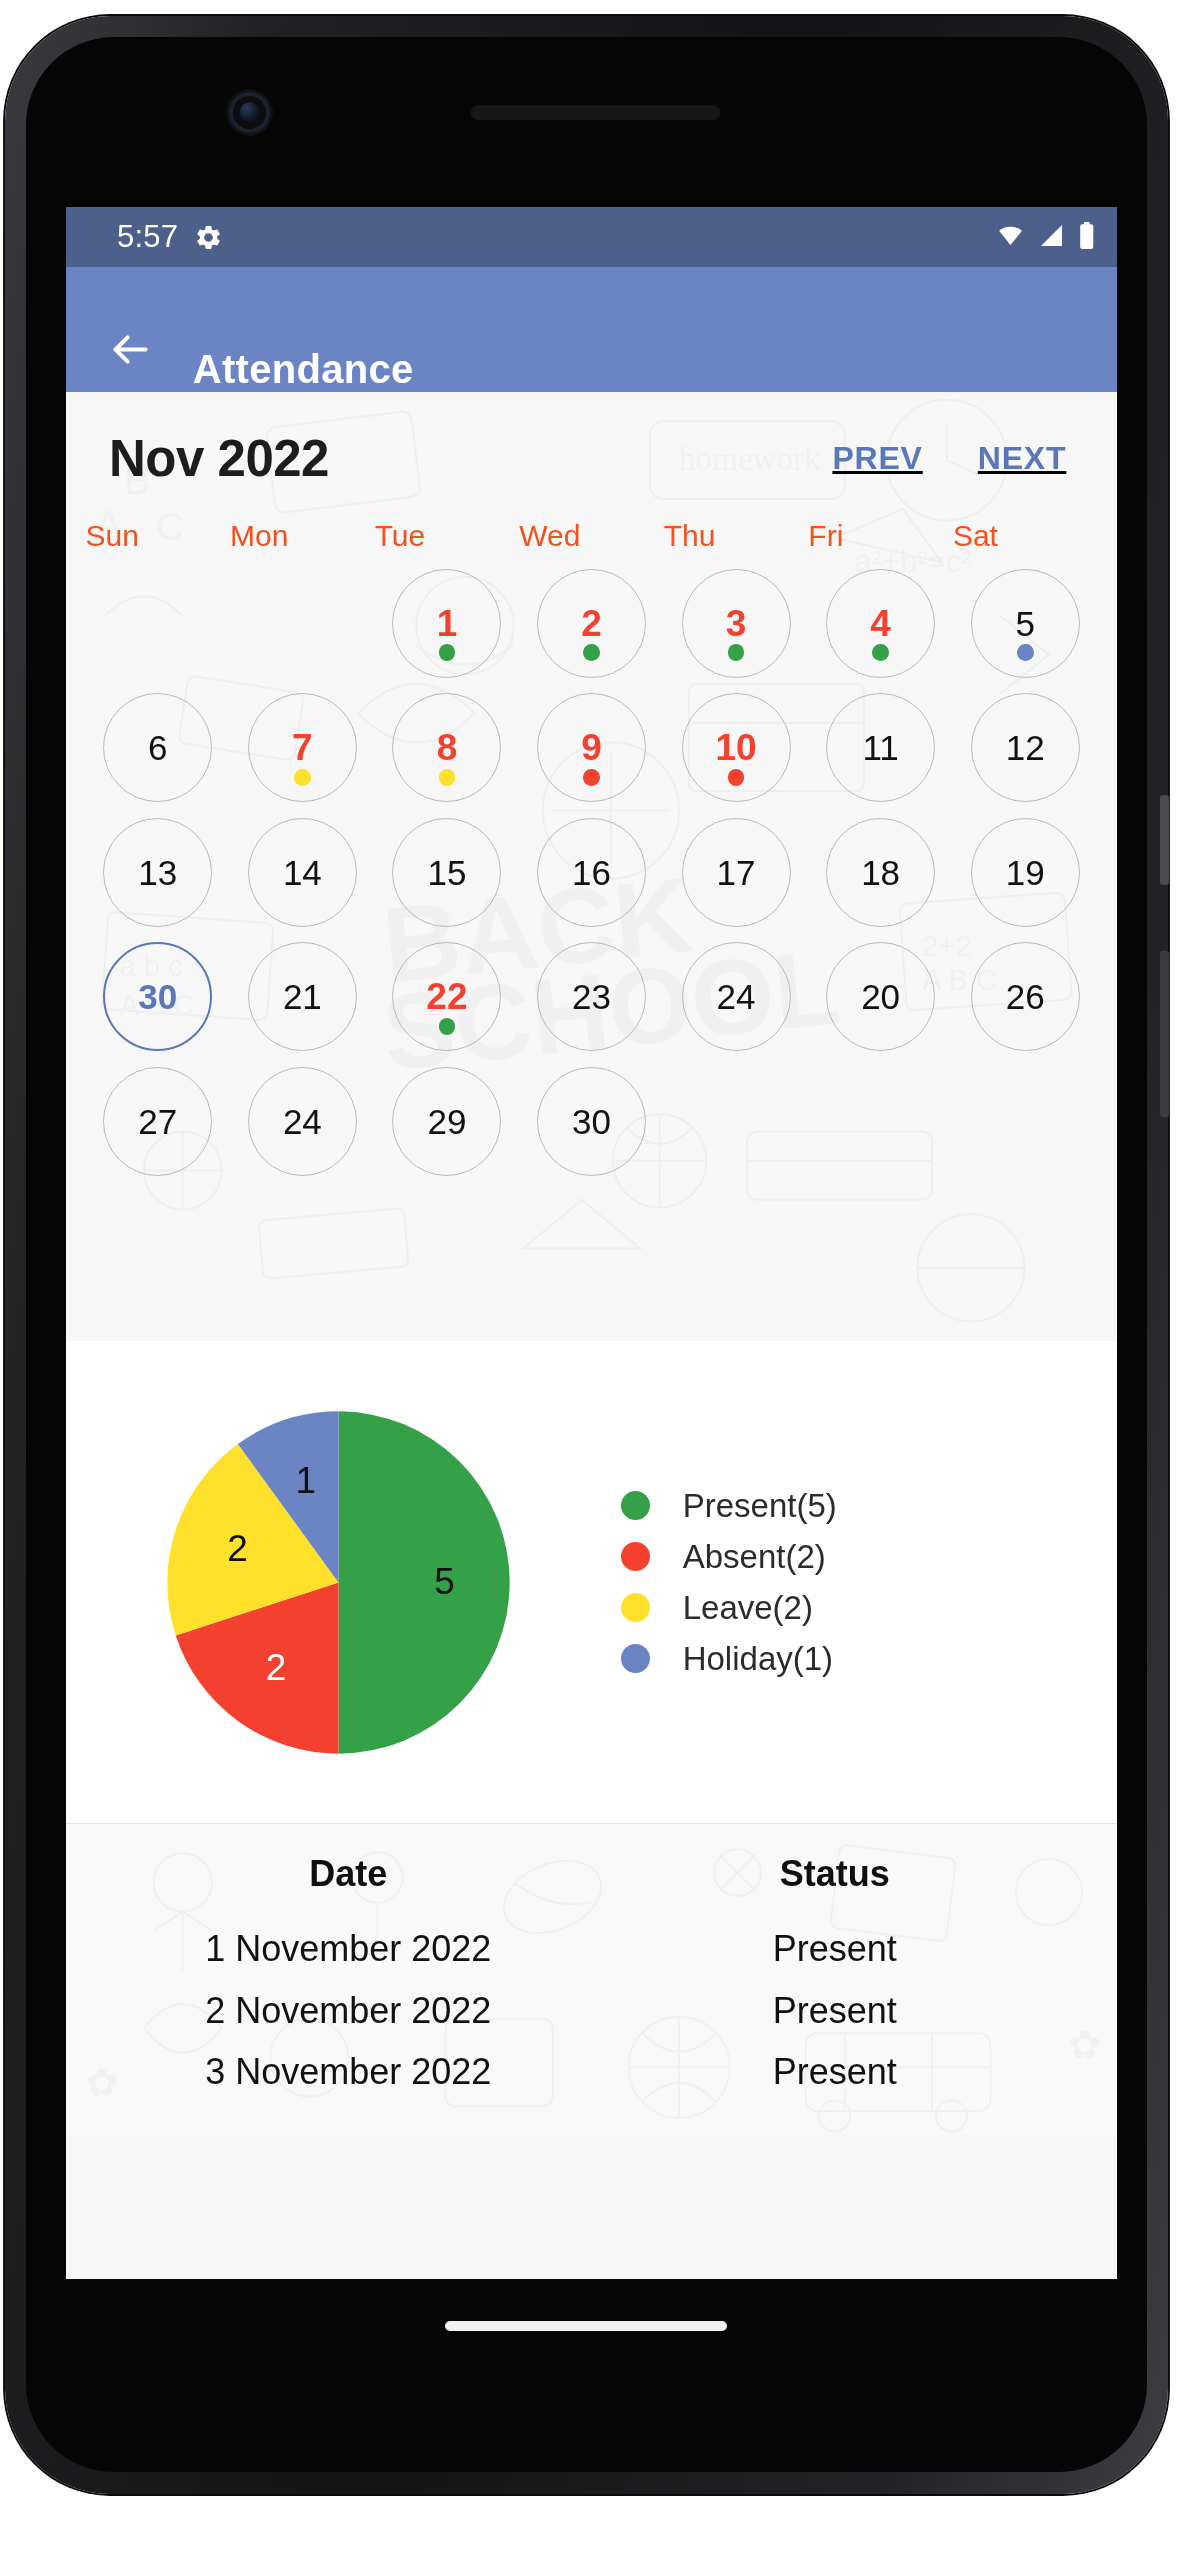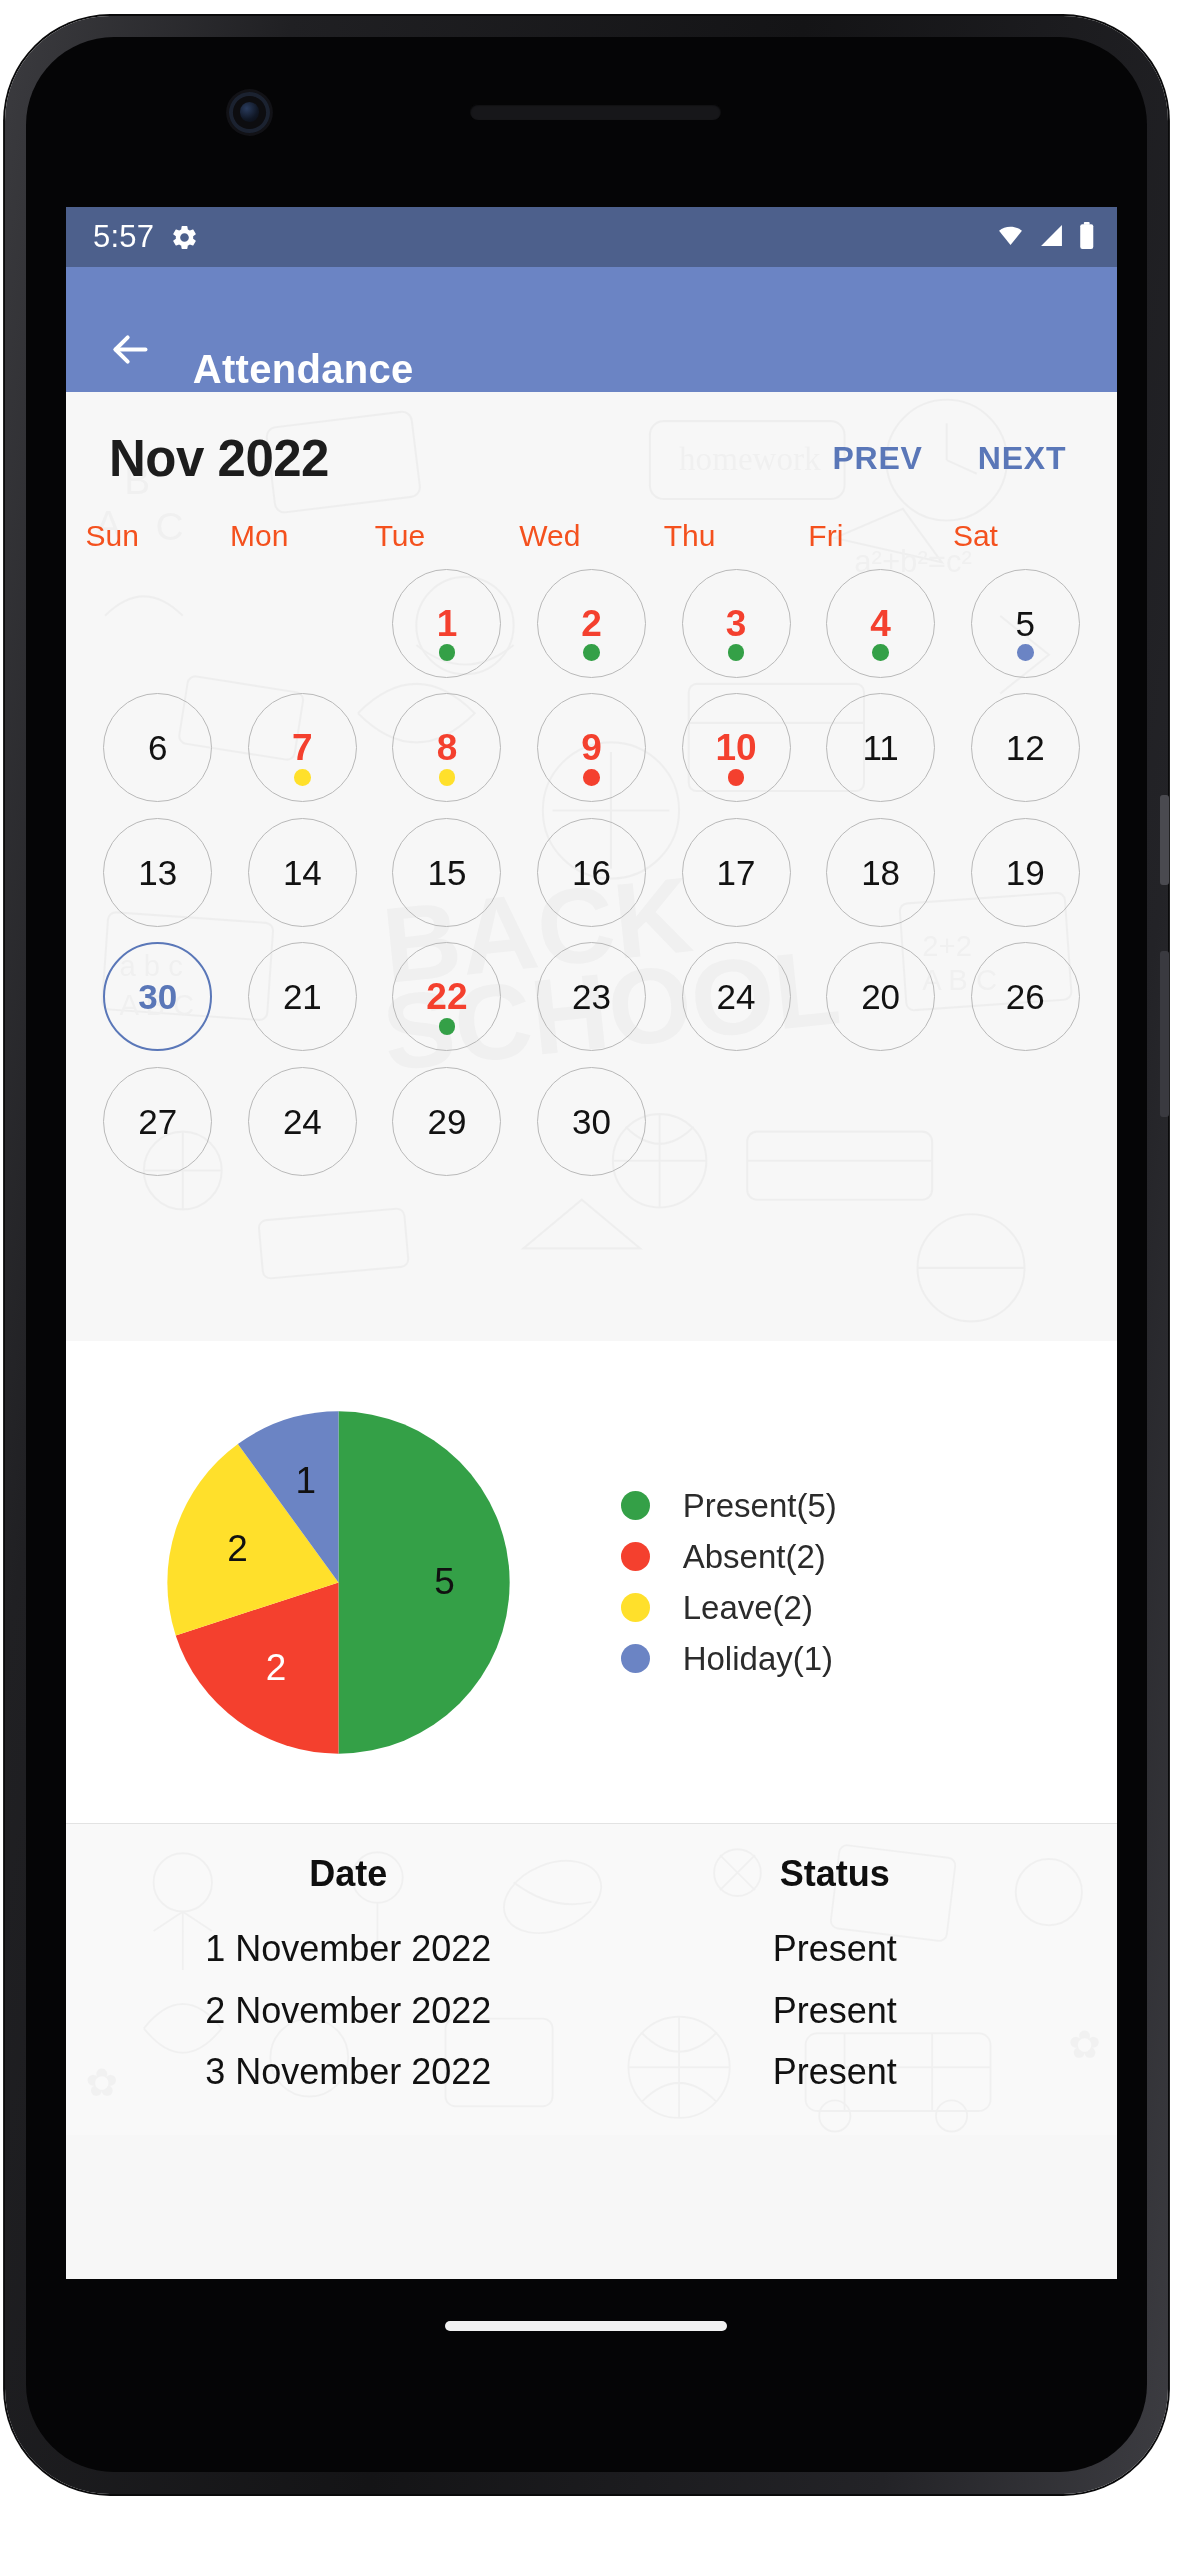--- a/index.html
+++ b/index.html
@@ -70,21 +70,21 @@
 
   
   .statusbar {
     position: relative;
     height: 60px;
     background: #4d608c;
     display: flex; align-items: center;
     padding: 0 21.4px 0 27px;
     color: #ffffff;
   }
-  .sb-time { font-size: 31px; letter-spacing: 0.2px; }
+  .sb-time { font-size: 31px; letter-spacing: 0.2px; margin-left: 24px; }
   .sb-gear { margin-left: 15.6px; display:flex; align-items:center; }
   .sb-right { margin-left:auto; display:flex; align-items:center; gap: 12.7px; }
 
   
   .appbar {
     height: 125px;
     background: #6b84c4;
     display:flex; align-items:flex-end;
     padding-left: 23.4px;
     color:#fff;
@@ -113,21 +113,21 @@
   }
   .cal-inner { position: relative; z-index: 2; }
 
   .cal-head {
     display:flex; align-items:center;
     padding: 37px 39px 9.7px 43px;
   }
   .cal-month {
     font-size: 51px; font-weight: 700; color:#1d1d1d; letter-spacing:-0.5px;
   }
-  .cal-nav { margin-left:auto; display:flex; align-items:flex-start; gap: 55px; padding-right: 11.7px;}
+  .cal-nav { margin-left:auto; display:flex; align-items:flex-start; gap: 55px; padding-right: 11.7px; text-decoration: underline;}
   .cal-nav button {
     background:none; border:none; cursor:pointer;
     color:#5a77b8; font-size: 32px; font-weight:600; letter-spacing:0.8px;
     font-family:"Liberation Sans", sans-serif;
   }
 
   .dow-row, .week-row {
     display:grid; grid-template-columns: repeat(7, 1fr);
     padding: 0 19.5px;
   }

